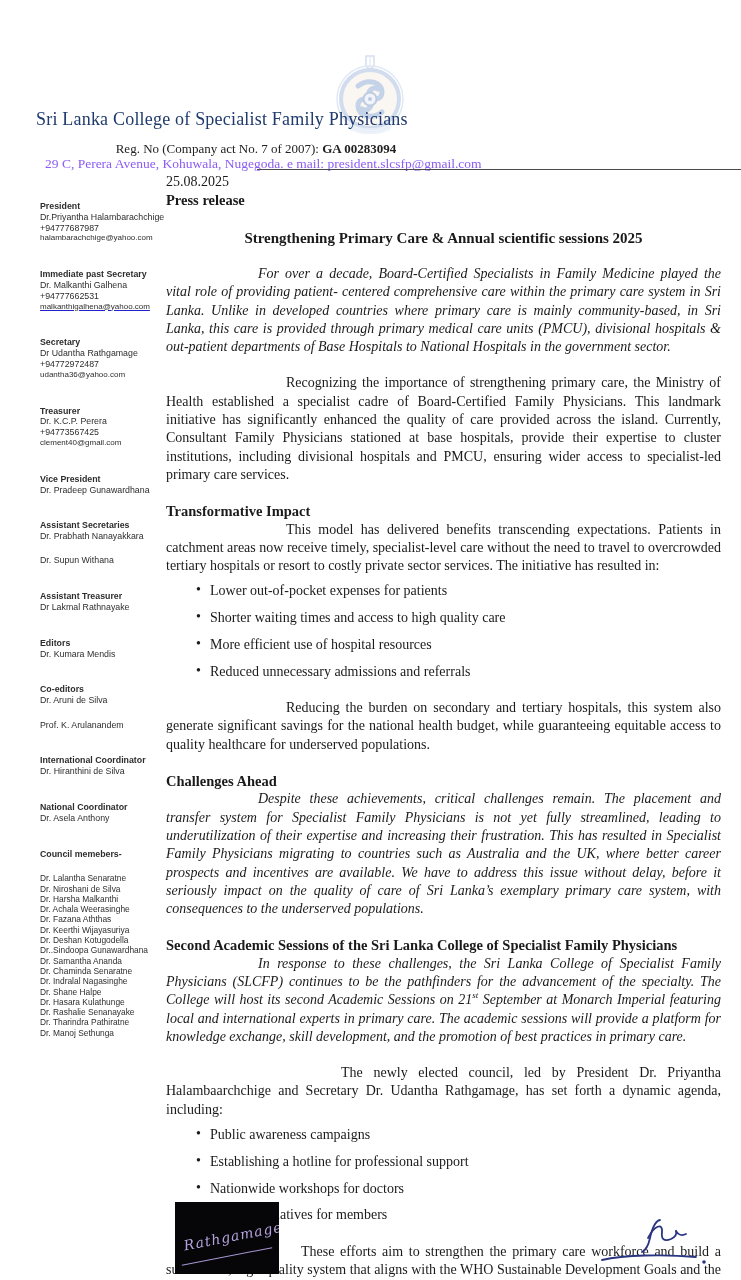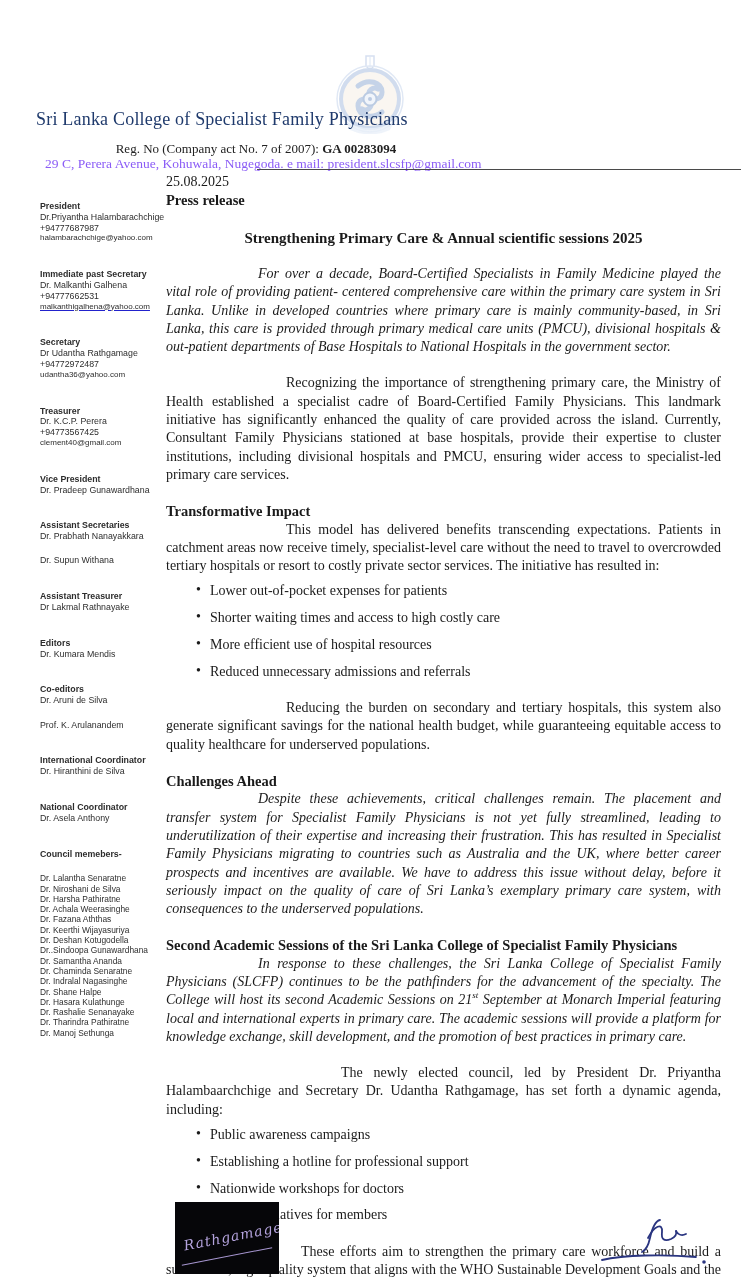--- a/index.html
+++ b/index.html
@@ -180,21 +180,21 @@
     <div class="sb-block">
       <div class="sb-role">National Coordinator</div>
       <div class="sb-line">Dr. Asela Anthony</div>
     </div>
 
     <div class="sb-block">
       <div class="sb-role">Council memebers-</div>
       <div class="council-list">
         <div class="sb-line">Dr. Lalantha Senaratne</div>
         <div class="sb-line">Dr. Niroshani de Silva</div>
-        <div class="sb-line">Dr. Harsha Pathiratne</div>
+        <div class="sb-line">Dr. Harsha Malkanthi</div>
         <div class="sb-line">Dr. Achala Weerasinghe</div>
         <div class="sb-line">Dr. Fazana Aththas</div>
         <div class="sb-line">Dr. Keerthi Wijayasuriya</div>
         <div class="sb-line">Dr. Deshan Kotugodella</div>
         <div class="sb-line">Dr..Sindoopa Gunawardhana</div>
         <div class="sb-line">Dr. Samantha Ananda</div>
         <div class="sb-line">Dr. Chaminda Senaratne</div>
         <div class="sb-line">Dr. Indralal Nagasinghe</div>
         <div class="sb-line">Dr. Shane Halpe</div>
         <div class="sb-line">Dr. Hasara Kulathunge</div>
@@ -211,21 +211,21 @@
     <div class="doc-title">Strengthening Primary Care &amp; Annual scientific sessions 2025</div>
 
     <p class="body ind1">For over a decade, Board-Certified Specialists in Family Medicine played the vital role of providing patient- centered comprehensive care within the primary care system in Sri Lanka. Unlike in developed countries where primary care is mainly community-based, in Sri Lanka, this care is provided through primary medical care units (PMCU), divisional hospitals &amp; out-patient departments of Base Hospitals to National Hospitals in the government sector.</p>
     <p class="body ind2">Recognizing the importance of strengthening primary care, the Ministry of Health established a specialist cadre of Board-Certified Family Physicians. This landmark initiative has significantly enhanced the quality of care provided across the island. Currently, Consultant Family Physicians stationed at base hospitals, provide their expertise to cluster institutions, including divisional hospitals and PMCU, ensuring wider access to specialist-led primary care services.</p>
 
     <h3 class="section">Transformative Impact</h3>
     <p class="body ind2 after-heading">This model has delivered benefits transcending expectations. Patients in catchment areas now receive timely, specialist-level care without the need to travel to overcrowded tertiary hospitals or resort to costly private sector services. The initiative has resulted in:</p>
 
     <ul class="bullets">
       <li>Lower out-of-pocket expenses for patients</li>
-      <li>Shorter waiting times and access to high costly care</li>
+      <li>Shorter waiting times and access to high quality care</li>
       <li>More efficient use of hospital resources</li>
       <li>Reduced unnecessary admissions and referrals</li>
     </ul>
 
     <p class="body ind2">Reducing the burden on secondary and tertiary hospitals, this system also generate significant savings for the national health budget, while guaranteeing equitable access to quality healthcare for underserved populations.</p>
 
     <h3 class="section">Challenges Ahead</h3>
     <p class="body ind1 after-heading">Despite these achievements, critical challenges remain. The placement and transfer system for Specialist Family Physicians is not yet fully streamlined, leading to underutilization of their expertise and increasing their frustration. This has resulted in Specialist Family Physicians migrating to countries such as Australia and the UK, where better career prospects and incentives are available. We have to address this issue without delay, before it seriously impact on the quality of care of Sri Lanka’s exemplary primary care system, with consequences to the underserved populations.</p>
 
     <h3 class="section">Second Academic Sessions of the Sri Lanka College of Specialist Family Physicians</h3>

